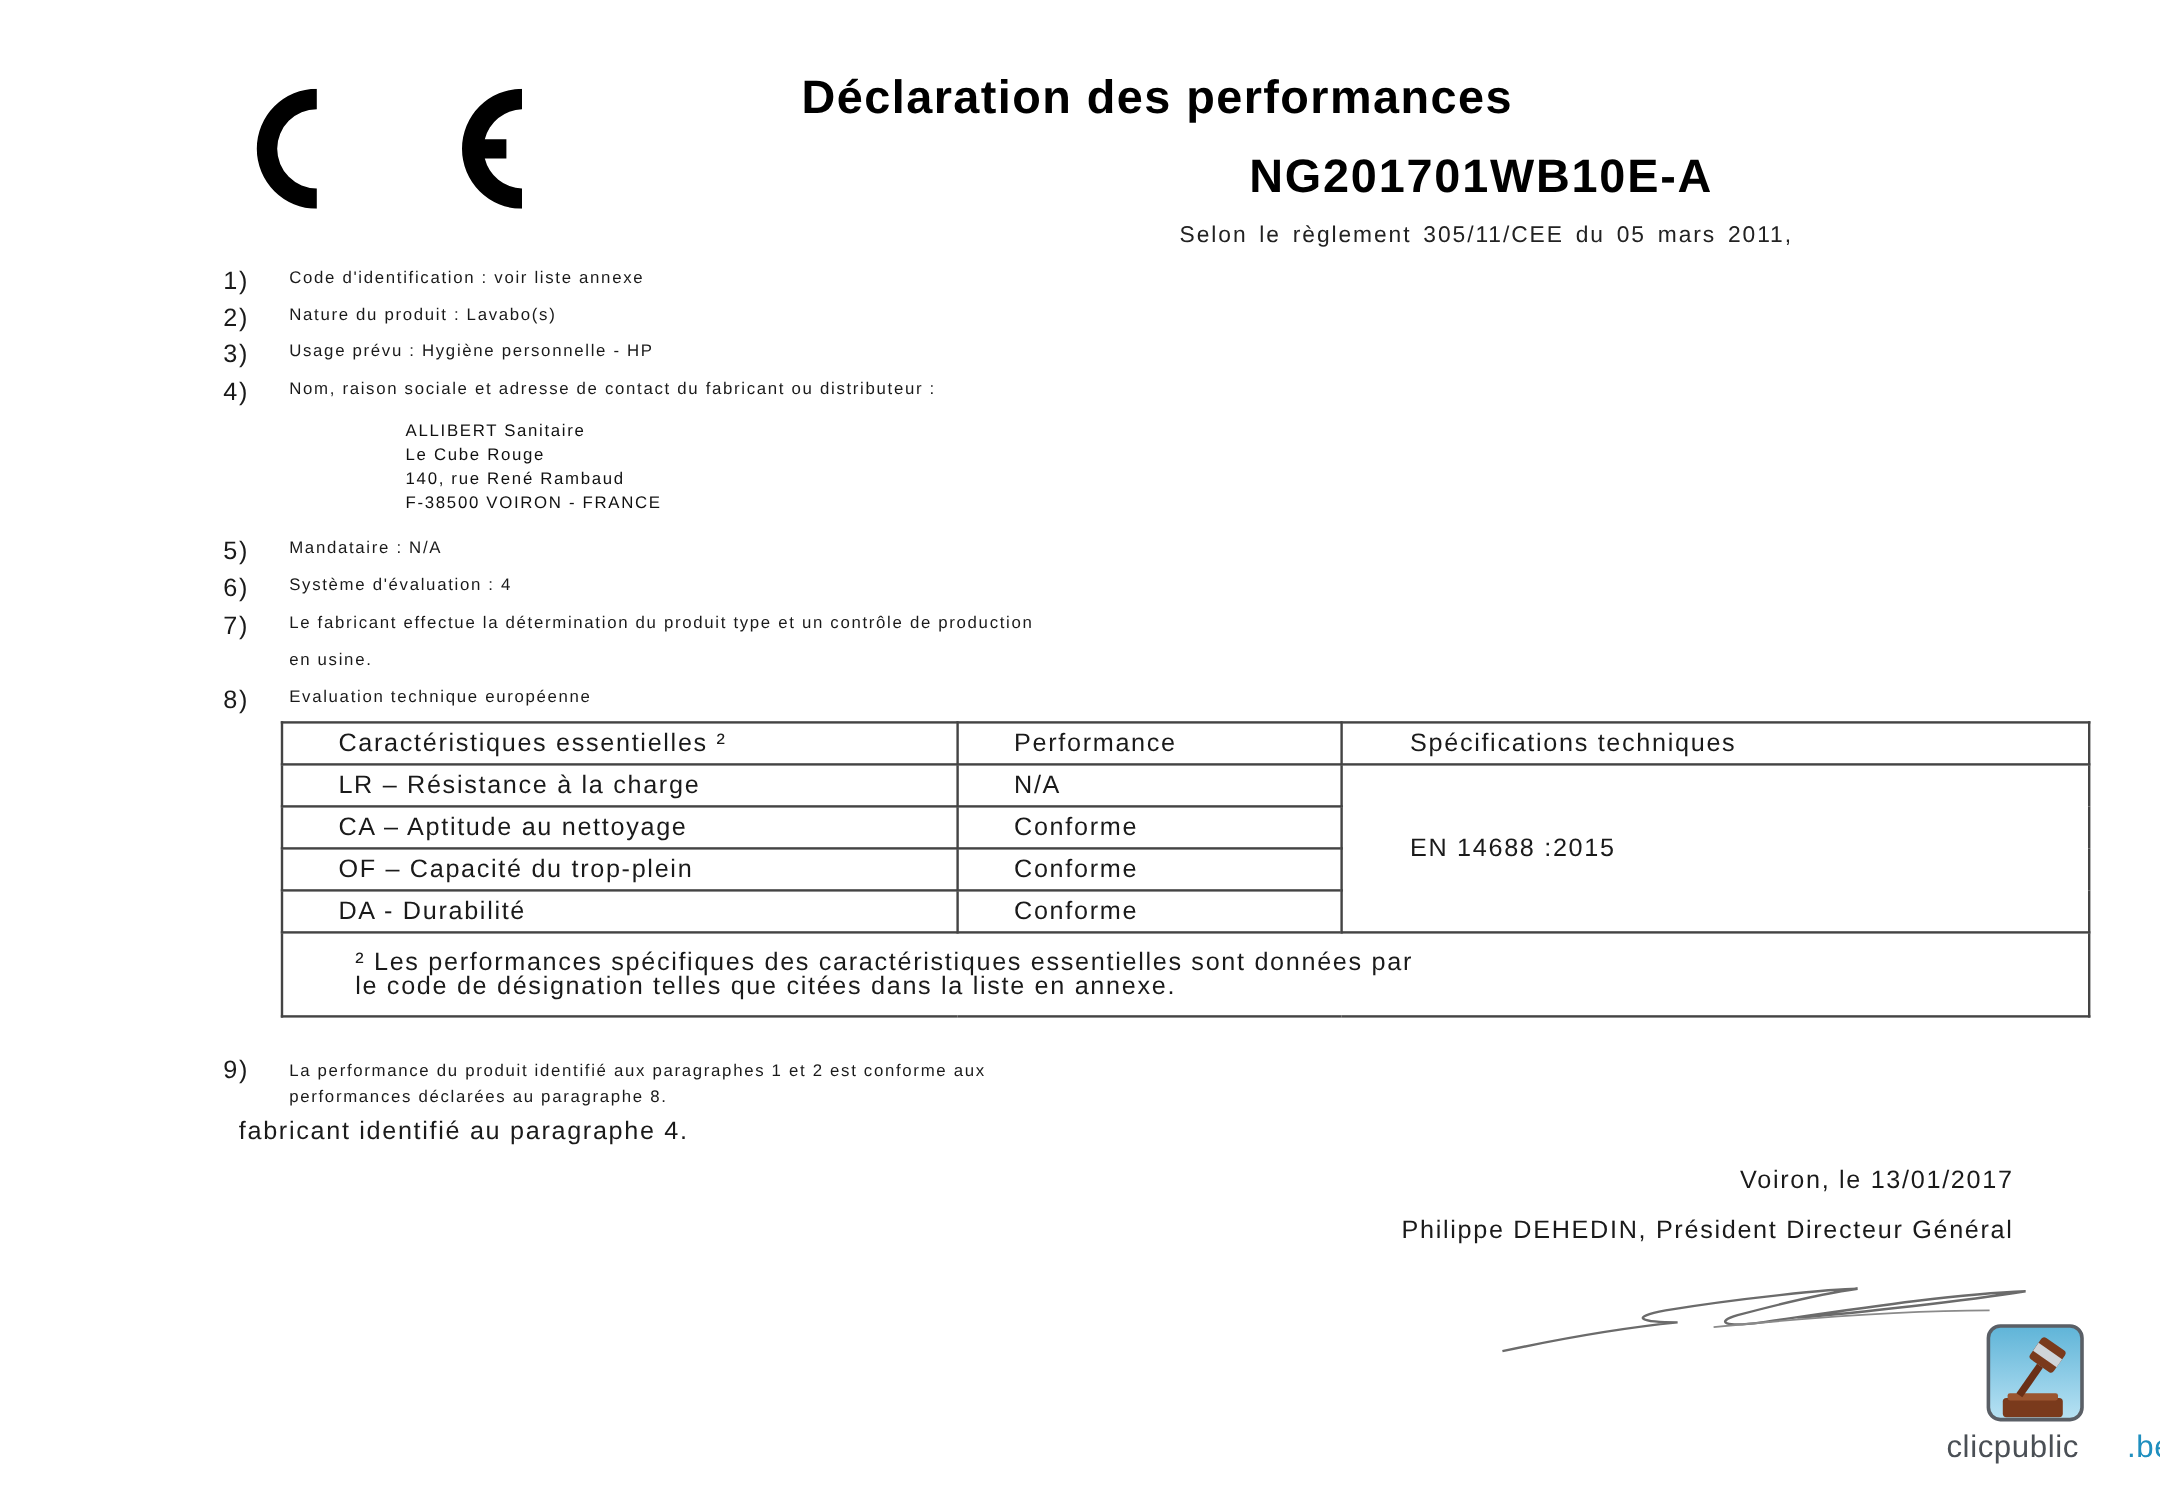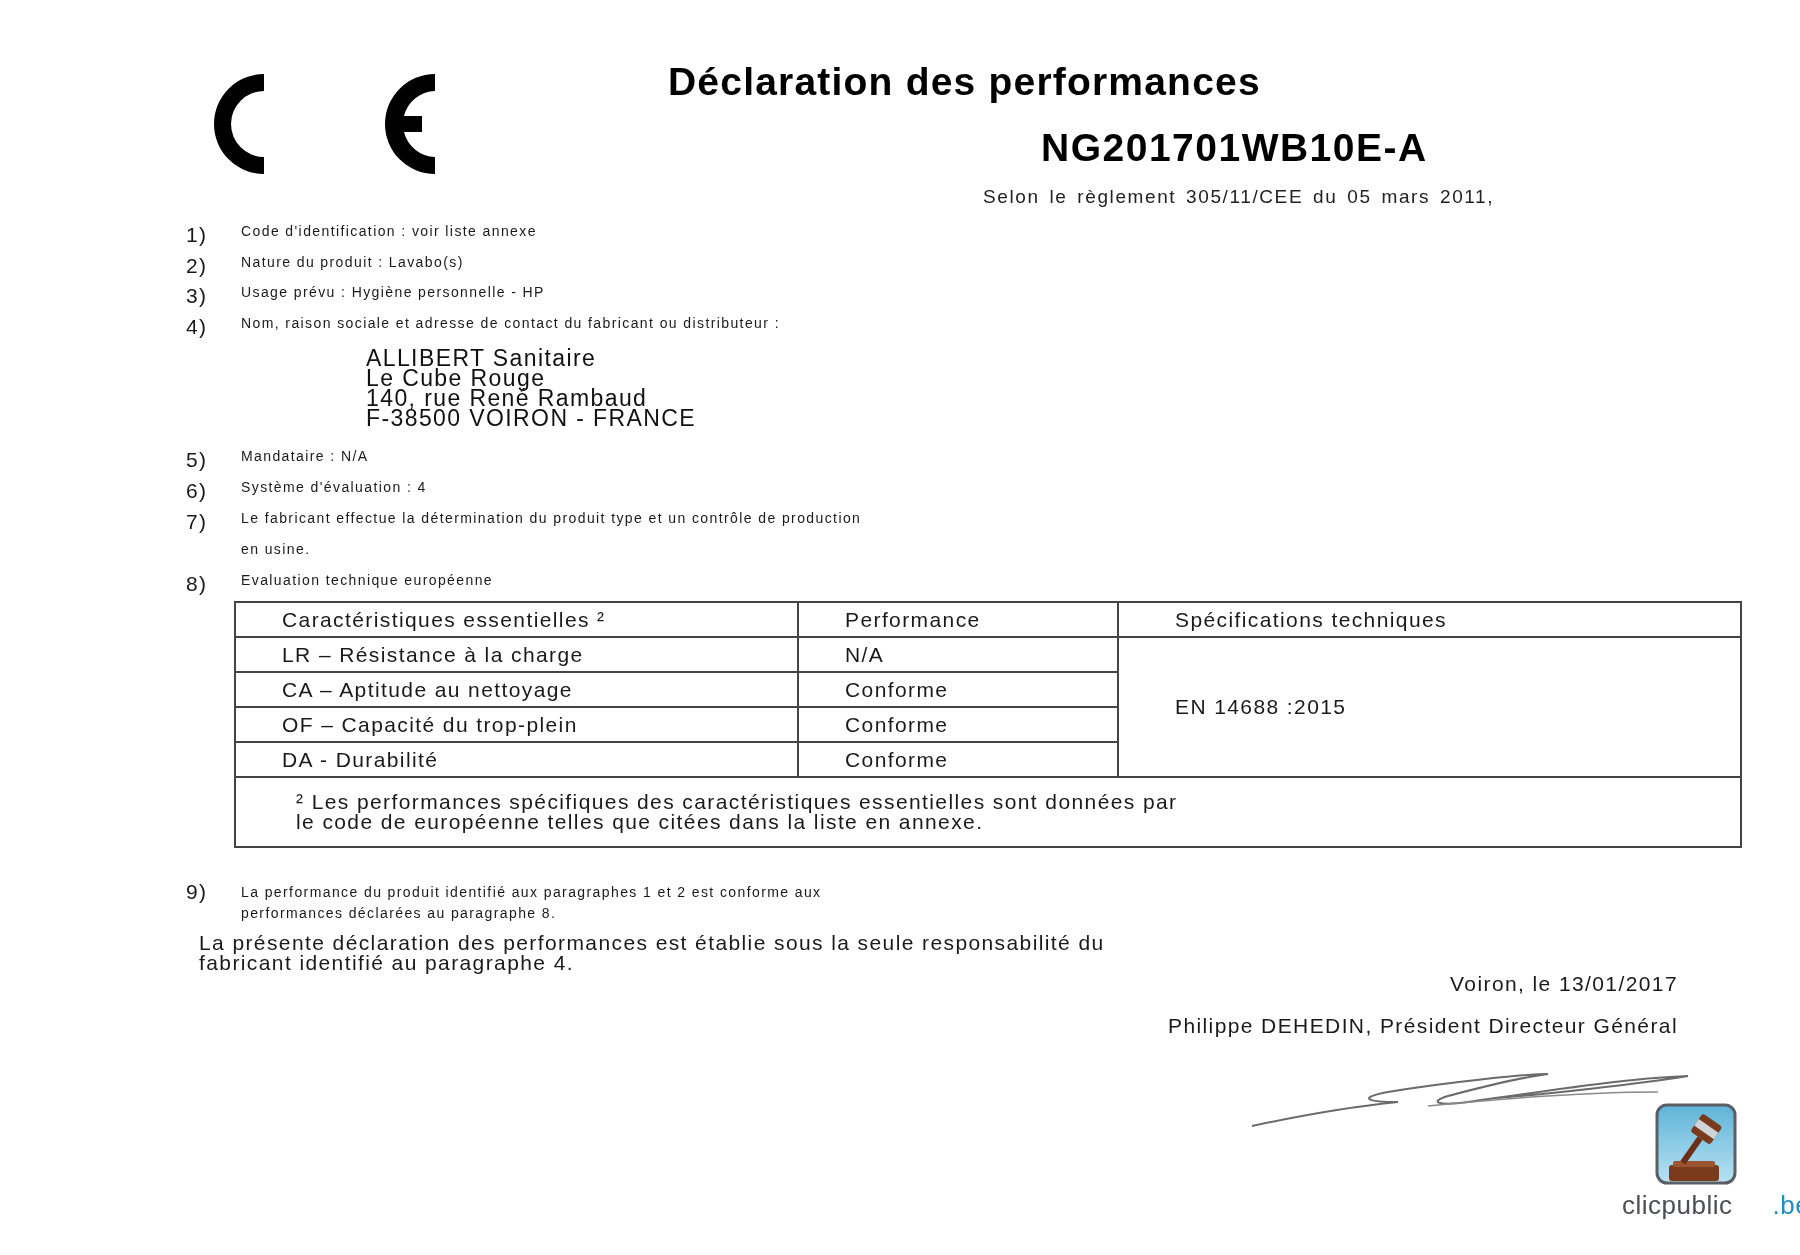--- a/index.html
+++ b/index.html
@@ -6,21 +6,21 @@
   body { width: 1800px; height: 1255px; position: relative; overflow: hidden;
          font-family: "Liberation Sans", sans-serif; color: #111; }
   .abs { position: absolute; white-space: nowrap; }
   .ce-logo { left: 152px; top: 74px; width: 290px; height: 100px; }
   .title { left: 668px; top: 60px; font-size: 39px; font-weight: bold; letter-spacing: 1.2px; color: #000; }
   .ref { left: 1041px; top: 126px; font-size: 39px; font-weight: bold; letter-spacing: 1.5px; color: #000; }
   .regl { left: 951px; top: 186px; font-size: 19px; letter-spacing: 1.6px; color: #222; word-spacing: 3px; margin-left: 32px; }
   .item { font-size: 21px; letter-spacing: 1.4px; color: #1a1a1a; }
   .num { position: absolute; left: 186px; font-size: 21px; letter-spacing: 1.4px; }
   .txt { position: absolute; left: 241px; font-size: 14px; letter-spacing: 1.4px; }
-  .addr { left: 366px; font-size: 23px; letter-spacing: 1.4px; line-height: 20px; }
+  .addr { left: 338px; font-size: 14px; letter-spacing: 1.4px; line-height: 20px; }
   table.perf { position: absolute; left: 234px; top: 601px; width: 1508px; border-collapse: collapse;
                font-size: 21px; letter-spacing: 1.4px; color: #1a1a1a; }
   table.perf td { border: 2px solid #444; padding: 0 0 0 46px; height: 33px; vertical-align: middle; }
   table.perf td.c2 { padding-left: 46px; }
   table.perf td.c3h { text-align: left; padding-left: 56px; }
   table.perf td.spec { padding-left: 56px; }
   table.perf td.foot { padding: 6px 0 6px 60px; line-height: 20px; height: 56px; }
   .sig { left: 1248px; top: 1062px; width: 460px; height: 70px; }
   .wm { left: 1655px; top: 1103px; width: 82px; height: 82px; }
   .wm-text { left: 1622px; top: 1190px; font-size: 26px; color: #4a4f55; letter-spacing: 0.5px; }
@@ -105,34 +105,33 @@
     <td>OF – Capacité du trop-plein</td>
     <td class="c2">Conforme</td>
   </tr>
   <tr>
     <td>DA - Durabilité</td>
     <td class="c2">Conforme</td>
   </tr>
   <tr>
     <td class="foot" colspan="3">
       <div>² Les performances spécifiques des caractéristiques essentielles sont données par</div>
-      <div>le code de européenne telles que citées dans la liste en annexe.</div>
+      <div>le code de désignation telles que citées dans la liste en annexe.</div>
     </td>
   </tr>
 </tbody>
   </table>
 
 <div class="item" style="line-height:20px">
   <span class="num" style="top:882px">9)</span>
   <span class="txt" style="top:882px">La performance du produit identifié aux paragraphes 1 et 2 est conforme aux</span>
   <span class="txt" style="top:903px">performances déclarées au paragraphe 8.</span>
 </div>
 
 <div class="abs item" style="left:199px; top:933px; line-height:20px">
-  <div>La présente déclaration des performances est établie sous la seule responsabilité du</div>
   <div>fabricant identifié au paragraphe 4.</div>
 </div>
 <div class="abs item" style="right:122px; top:972px">Voiron, le 13/01/2017</div>
 <div class="abs item" style="right:122px; top:1014px">Philippe DEHEDIN, Président Directeur Général</div>
 
 <svg class="abs sig" viewBox="0 0 460 70">
   <path d="M4 64 C60 52 110 44 150 40 C120 40 108 36 140 30 C200 20 280 12 300 12 C270 16 230 26 200 34 C180 40 190 44 220 40 C290 30 380 16 440 14 C390 22 300 32 250 36" fill="none" stroke="#6b6b6b" stroke-width="2"></path>
   <path d="M180 44 C260 36 340 30 410 30" fill="none" stroke="#8a8a8a" stroke-width="1.5"></path>
 </svg>
 

